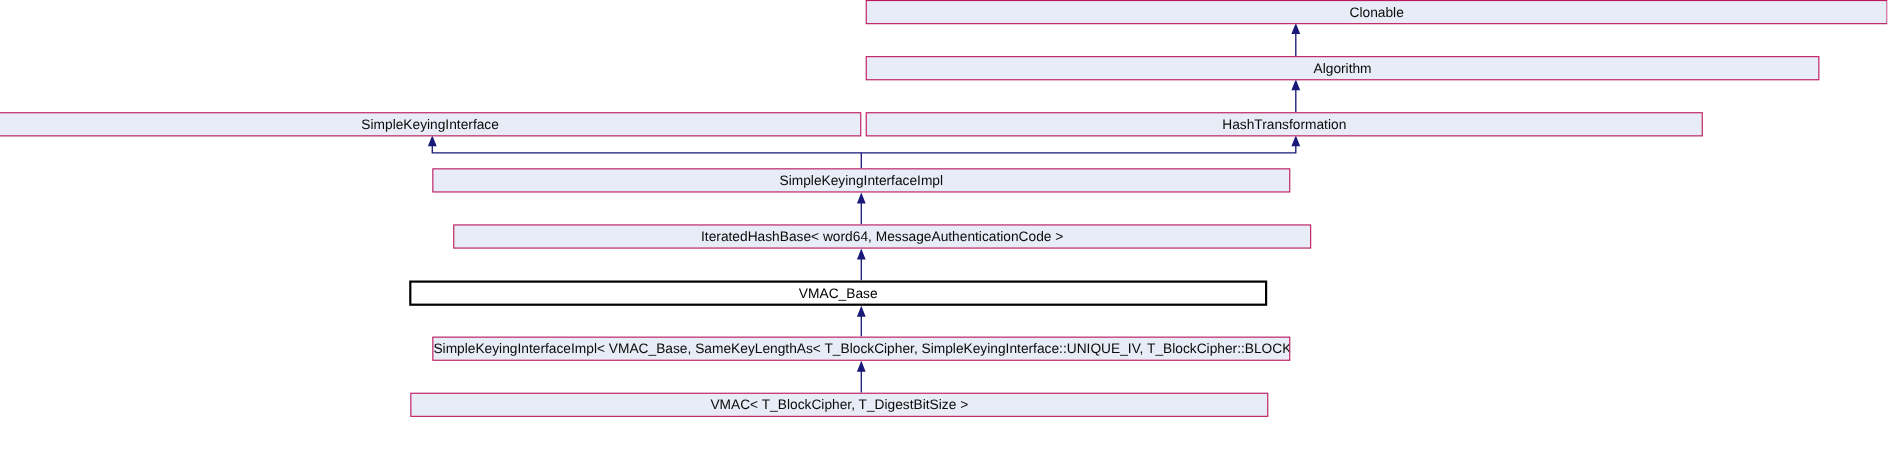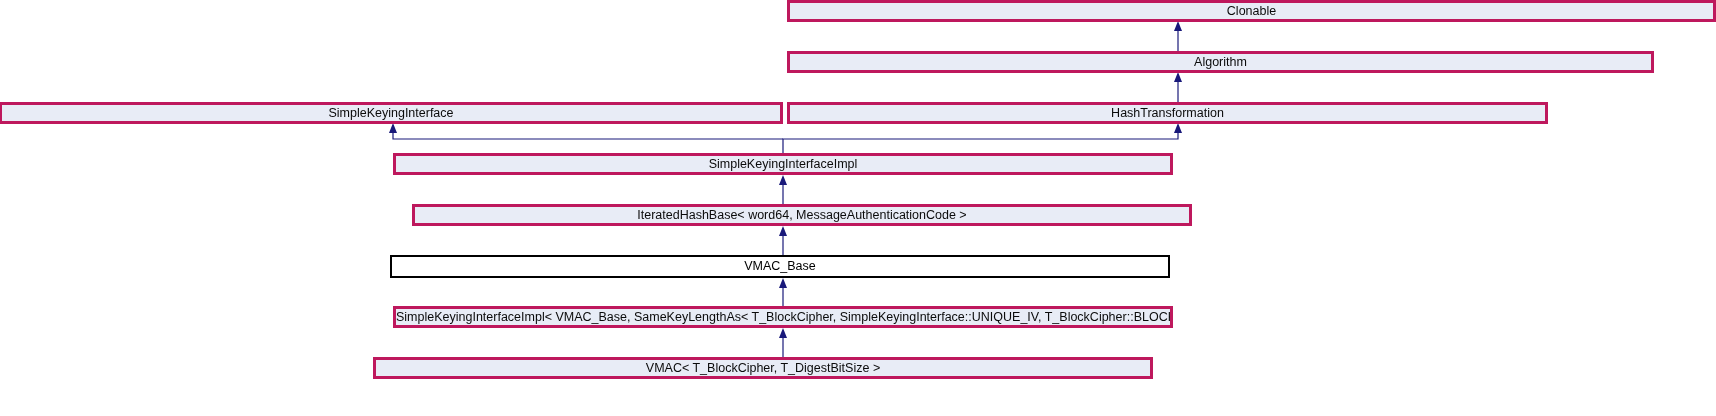--- a/index.html
+++ b/index.html
@@ -15,21 +15,21 @@
     position: relative;
     width: 1716px;
     height: 416px;
     background: #ffffff;
     overflow: hidden;
   }
   .node {
     position: absolute;
     box-sizing: border-box;
     background: #e8ecf6;
-    border: 3px solid #be185d;
+    border: 1px solid #be185d;
     color: #0b0b0b;
     font-size: 12.5px;
     line-height: 20px;
     text-align: center;
     white-space: nowrap;
     overflow: hidden;
     display: flex;
     align-items: center;
     justify-content: center;
     cursor: pointer;
@@ -122,21 +122,21 @@
   </div>
   <div class="node" id="node-3" style="left: 787px; top: 102px; width: 761px; height: 22px;">
     <span class="node-label">HashTransformation</span>
   </div>
   <div class="node" id="node-4" style="left: 393px; top: 153px; width: 780px; height: 22px;">
     <span class="node-label">SimpleKeyingInterfaceImpl</span>
   </div>
   <div class="node" id="node-5" style="left: 393px; top: 204px; width: 780px; height: 22px; margin-left: 19px;">
     <span class="node-label">IteratedHashBase&lt; word64, MessageAuthenticationCode &gt;</span>
   </div>
-  <div class="node highlight" id="node-6" style="left: 390px; top: 255px; width: 780px; height: 23px; align-items: flex-end;">
+  <div class="node highlight" id="node-6" style="left: 372px; top: 255px; width: 780px; height: 23px;">
     <span class="node-label">VMAC_Base</span>
   </div>
   <div class="node" id="node-7" style="left: 393px; top: 306px; width: 780px; height: 22px;">
     <span class="node-label">SimpleKeyingInterfaceImpl&lt; VMAC_Base, SameKeyLengthAs&lt; T_BlockCipher, SimpleKeyingInterface::UNIQUE_IV, T_BlockCipher::BLOCKSIZE &gt; &gt;</span>
   </div>
   <div class="node" id="node-8" style="left: 373px; top: 357px; width: 780px; height: 22px;">
     <span class="node-label">VMAC&lt; T_BlockCipher, T_DigestBitSize &gt;</span>
   </div>
 
 </div>

